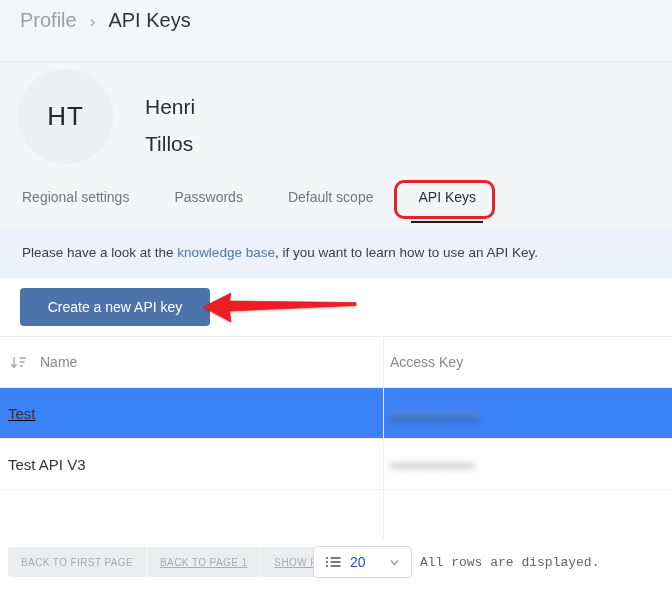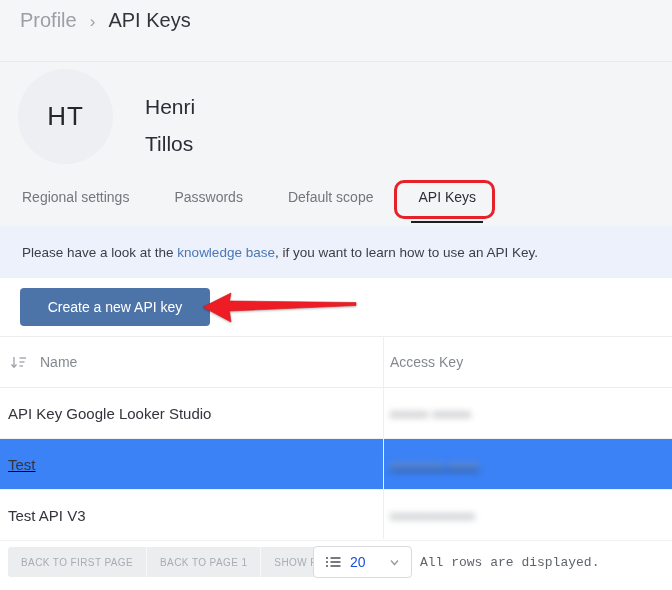--- a/index.html
+++ b/index.html
@@ -64,21 +64,21 @@
              user-select:none; white-space:nowrap; }
   .col-divider { position:absolute; left:383px; top:0px; width:1px; height:203px;
                  background:#efeff1; }
 
   
   .pager-group { position:absolute; left:8px; top:547px; height:30px; display:flex;
                  border-radius:3px; overflow:hidden; }
   .pager-btn { background:#ebedef; border:none; color:#a8acb3; font-size:10px;
                letter-spacing:0.4px; padding:4px 13px; cursor:pointer;
                font-family:inherit; white-space:nowrap; }
-  .pager-btn + .pager-btn { border-left:1px solid #f7f8f9; }
+  .pager-btn + .pager-btn { border-left:1px solid #f7f8f9;text-decoration:underline; }
   .pagesize { position:absolute; left:313px; top:546px; width:99px; height:32px;
               background:#ffffff; border:1px solid #d8dade; border-radius:4px;
               display:flex; align-items:center; padding:0 11px; gap:9px; cursor:pointer; }
   .pagesize .num { font-size:14px; color:#1d4ed8;text-align:center; }
   .pagesize .chev { margin-left:auto; display:flex; }
   .rows-status { position:absolute; left:420px; top:555px; font-size:13px; color:#60646b;font-family:Liberation Mono, monospace; }
 </style>
 </head>
 <body>
 
@@ -133,26 +133,20 @@
             <line x1="9.5" y1="12" x2="13" y2="12"></line>
           </g>
         </svg>
         <span>Name</span>
       </div>
       <div class="th-key">
         <span>Access Key</span>
       </div>
     </div>
 
-    <div class="trow">
-      <div class="td-name">API Key Google Looker Studio</div>
-      <div class="td-key">
-        <span class="blurred">●●●●● ●●●●●</span>
-      </div>
-    </div>
     <div class="trow alt">
       <div class="td-name">Test</div>
       <div class="td-key">
         <span class="blurred">●●●●●●● ●●●●</span>
       </div>
     </div>
     <div class="trow">
       <div class="td-name">Test API V3</div>
       <div class="td-key">
         <span class="blurred">●●●●●●●●●●●</span>

